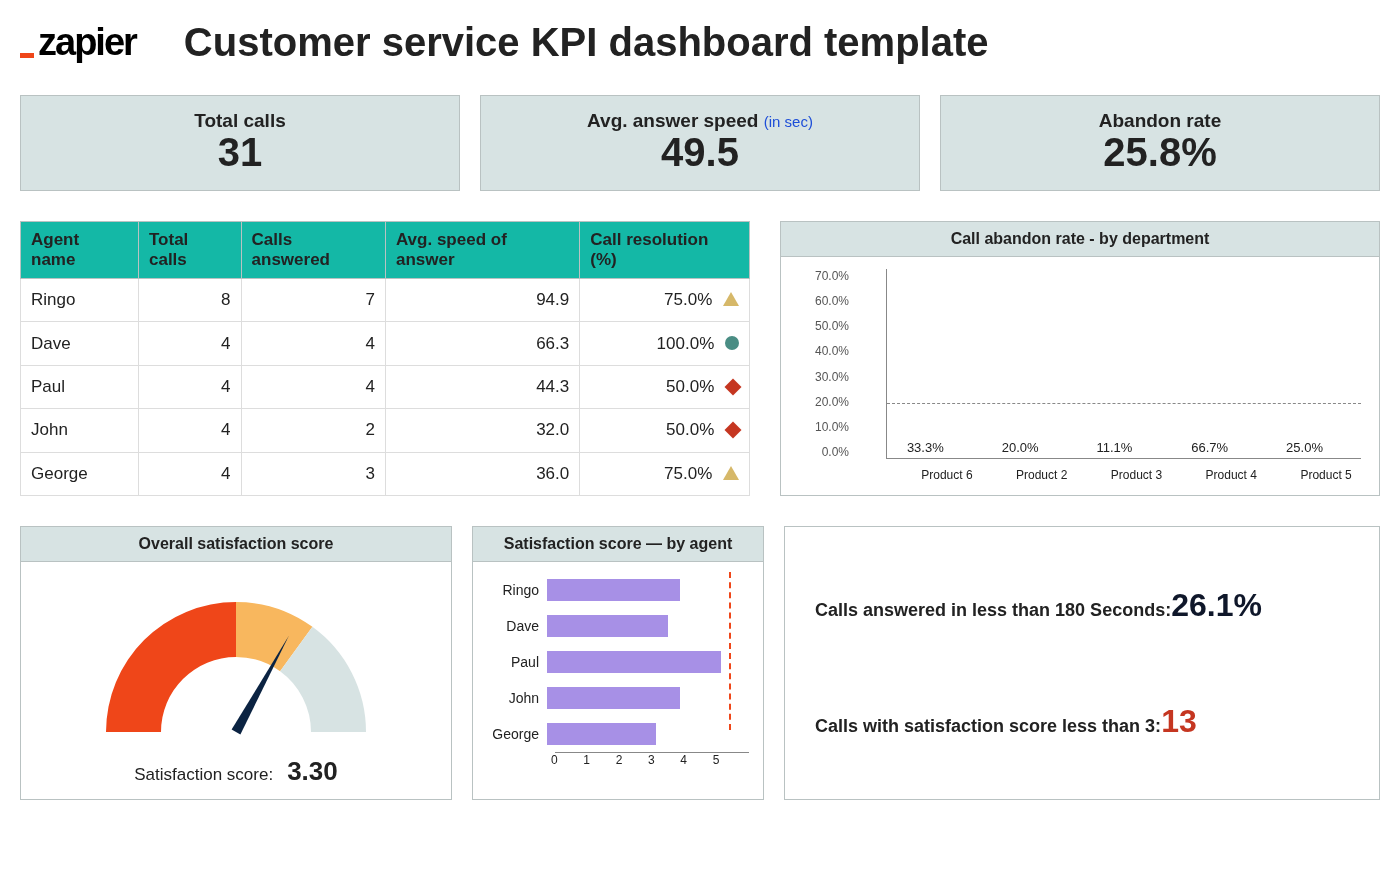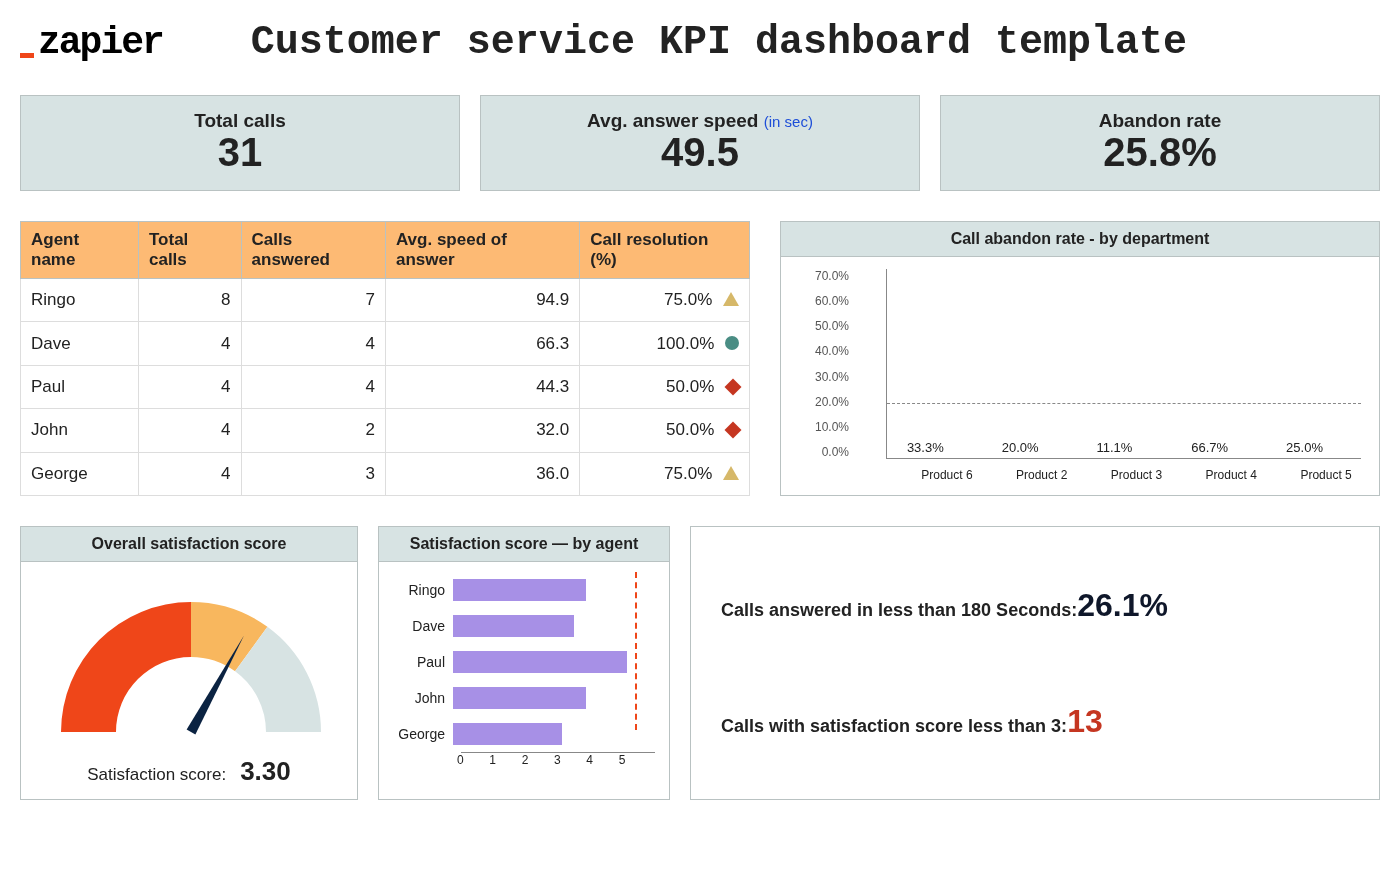--- a/index.html
+++ b/index.html
@@ -4,21 +4,21 @@
 <style>
   * { box-sizing: border-box; }
   body {
     margin: 0;
     padding: 20px;
     font-family: -apple-system, BlinkMacSystemFont, "Segoe UI", Arial, sans-serif;
     background: #fff;
     color: #222;
     width: 1400px;
   }
-  .top-row { display: flex; align-items: center; gap: 40px; margin-bottom: 30px; font-family: Liberation Mono, monospace; }
+  .top-row { display: flex; align-items: center; margin-bottom: 30px; }
   .logo { font-size: 38px; font-weight: 900; letter-spacing: -2px; color: #000; position: relative; padding-left: 18px; }
   .logo::before {
     content: "";
     position: absolute; left: 0; bottom: 6px;
     width: 14px; height: 5px; background: #ef4619;
   }
   .page-title { font-size: 40px; font-weight: 800; margin-left: 48px; }
   .kpi-row { display: flex; gap: 20px; margin-bottom: 30px; }
   .kpi-card {
     flex: 1;
@@ -27,21 +27,21 @@
     text-align: center;
     padding: 14px 0 18px 0;
   }
   .kpi-label { font-size: 19px; font-weight: 700; }
   .kpi-label .sub { font-weight: 400; font-size: 15px; color: #1d4ed8; margin-top: 32px; }
   .kpi-value { font-size: 40px; font-weight: 900; line-height: 1; }
 
   .mid-row { display: flex; gap: 30px; margin-bottom: 30px; }
   .agent-table { border: 1px solid #b9c2c2; border-collapse: collapse; width: 730px; font-size: 17px; }
   .agent-table th {
-    background: #fdba74;
+    background: #14b8a6;
     border: 1px solid #b9c2c2;
     text-align: left;
     padding: 8px 10px;
     font-weight: 700;
   }
   .agent-table td {
     border: 1px solid #ddd;
     padding: 10px 10px;
   }
   .agent-table td.num { text-align: right; }
@@ -62,21 +62,21 @@
   .bar-area .thresh { position:absolute; left:0; right:0; border-top:1px dashed #888; }
   .bar-col { width:55px; display:flex; flex-direction:column; align-items:flex-start; }
   .bar-col .lbl { font-size:12px; position:absolute; bottom:-24px; width:80px; text-align:center; }
   .bar-col .val { font-size:13px; margin-bottom:3px; }
   .bar-col .bar { width:100%; }
   .bar-col .bar.red { background:#ef4619; }
   .bar-col .bar.purple { background:#b7a8ee; }
 
   .bottom-row { display:flex; gap:20px; }
   .gauge-card, .hbar-card { border:1px solid #b9c2c2; }
-  .gauge-card { width:338px; }
+  .gauge-card { width:432px; }
   .hbar-card { width:292px; }
   .stats-card { flex:1; border:1px solid #b9c2c2; padding:40px 30px; display:flex; flex-direction:column; justify-content:space-around; gap:40px; }
   .gauge-body { padding:10px 20px 10px 20px; text-align:center; position:relative; }
   .gauge-svg { width:300px; height:170px; }
   .gauge-foot { display:flex; justify-content:center; gap:14px; align-items:baseline; font-size:17px; padding-bottom:12px; }
   .gauge-foot .v { font-size:26px; font-weight:800; }
 
   .hbar-body { padding:10px 14px 8px 14px; }
   .hbar-plot { position:relative; }
   .hbar-row { display:flex; align-items:center; height:36px; }

